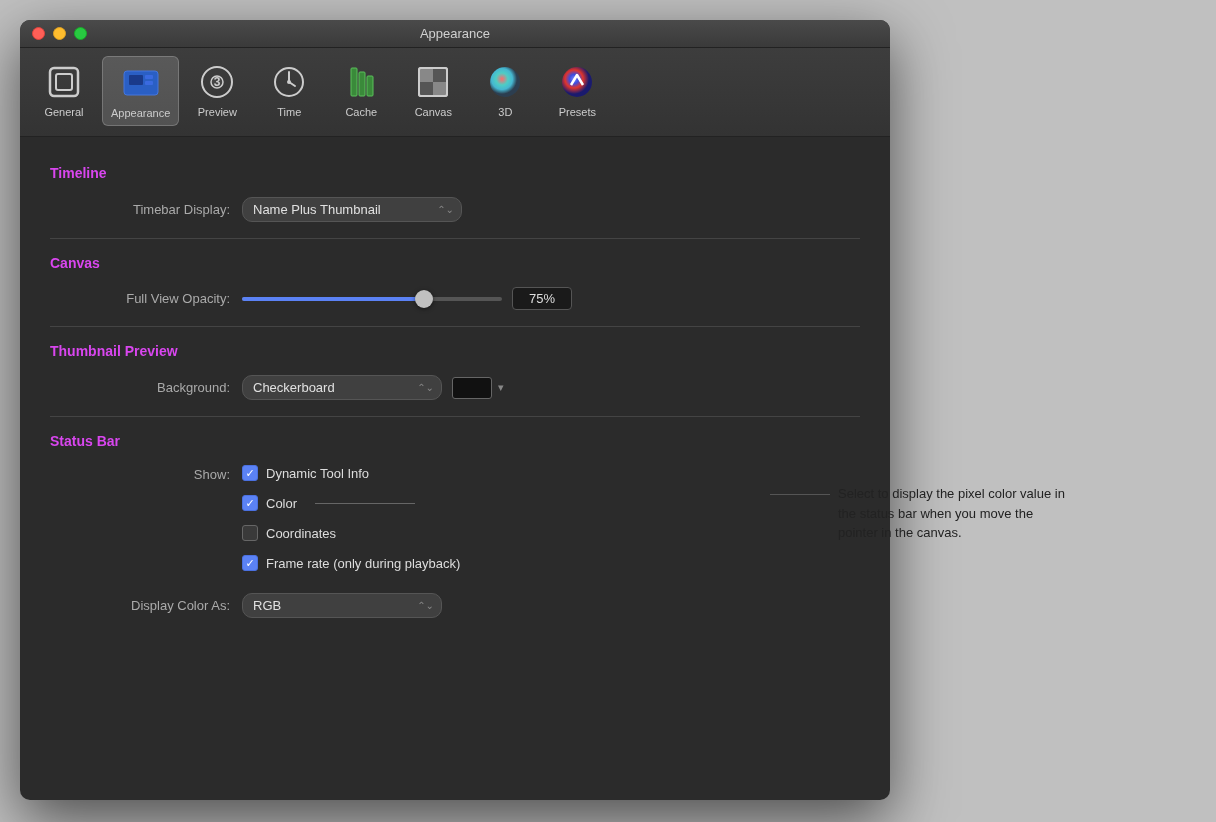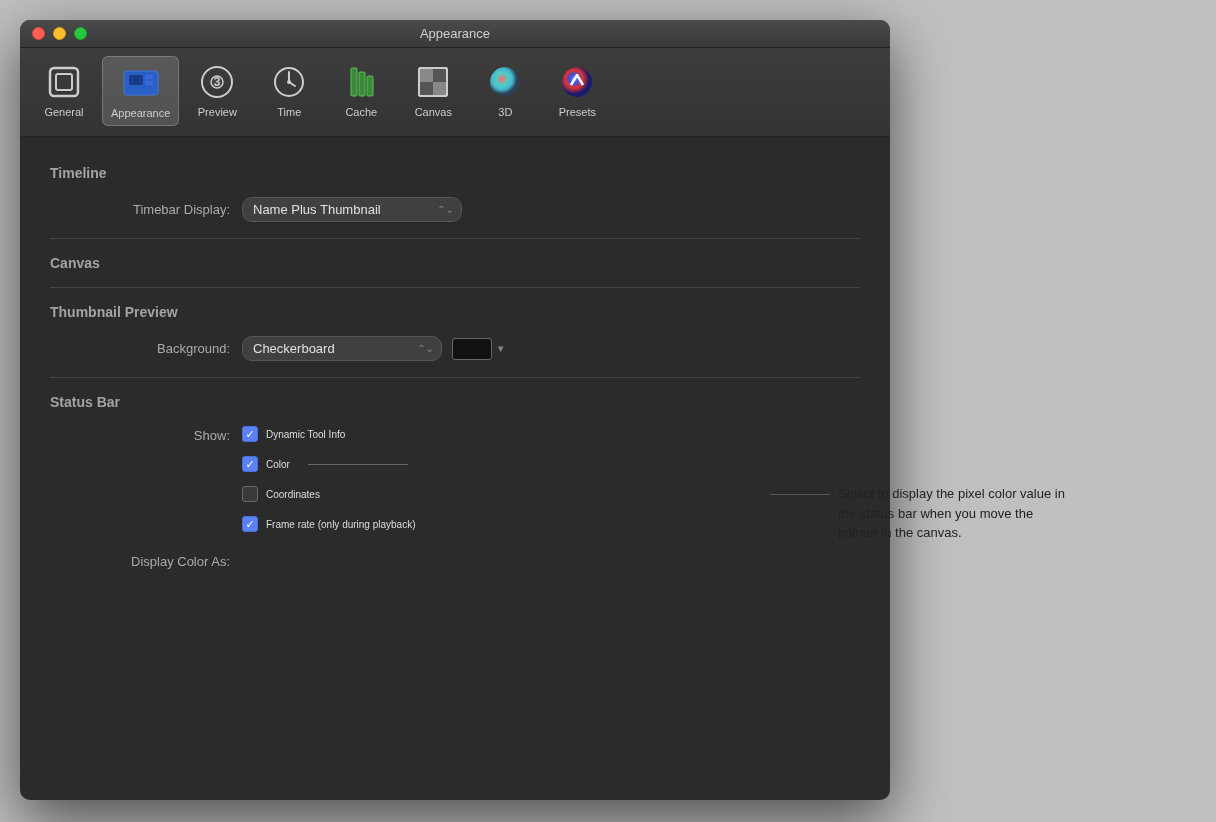--- a/index.html
+++ b/index.html
@@ -85,21 +85,21 @@
       font-size: 11px;
       text-align: center;
     }
     .content {
       padding: 20px 30px;
       color: #ddd;
     }
     .section-title {
       font-size: 14px;
       font-weight: 600;
-      color: #a3a3a3;
+      color: #d946ef;
       margin-bottom: 16px;
       margin-top: 8px;
     }
     .section-divider {
       border: none;
       border-top: 1px solid #444;
       margin: 16px 0;
     }
     .form-row {
       display: flex;
@@ -208,21 +208,21 @@
     .checkbox-wrapper.unchecked {
       background: #3a3a3a;
     }
     .checkbox-check {
       color: white;
       font-size: 11px;
       line-height: 1;
     }
     .checkbox-label {
       color: #ddd;
-      font-size: 10px;
+      font-size: 13px;
     }
     .checkboxes-group {
       padding-left: 200px;
       display: flex;
       flex-direction: column;
       gap: 6px;
     }
     
     .color-swatch {
       width: 40px;
@@ -387,20 +387,30 @@
             <option>Name</option>
             <option>Thumbnail Only</option>
             <option>Automatic</option>
           </select>
         </div>
       </div>
 
       <hr class="section-divider">
 
       <div class="section-title">Canvas</div>
+      <div class="form-row">
+        <span class="form-label">Full View Opacity:</span>
+        <div class="slider-container">
+          <div class="slider-track">
+            <div class="slider-fill"></div>
+            <div class="slider-thumb"></div>
+          </div>
+          <div class="slider-value">75%</div>
+        </div>
+      </div>
 
       <hr class="section-divider">
 
       <div class="section-title">Thumbnail Preview</div>
       <div class="form-row">
         <span class="form-label">Background:</span>
         <div class="select-wrapper">
           <select class="macos-select" style="min-width:200px;">
             <option>Checkerboard</option>
             <option>White</option>
@@ -447,20 +457,28 @@
             <div class="checkbox-wrapper checked">
               <span class="checkbox-check">✓</span>
             </div>
             <span class="checkbox-label">Frame rate (only during playback)</span>
           </div>
         </div>
       </div>
 
       <div class="form-row" style="">
         <span class="form-label">Display Color As:</span>
+        <div class="select-wrapper">
+          <select class="macos-select" style="min-width:200px;">
+            <option>RGB</option>
+            <option>HSB</option>
+            <option>HSL</option>
+            <option>CMYK</option>
+          </select>
+        </div>
       </div>
 
     </div>
   </div>
 
   <div style="position:absolute; right: 60px; top: 484px; display:flex; align-items:flex-start; gap:0;">
     <div style="width: 60px; height:1px; background:#555; margin-top:10px; flex-shrink:0;"></div>
     <div style="max-width: 230px; font-size:13px; color:#222; line-height:1.5; margin-left:8px;">Select to display the pixel color value in the status bar when you move the pointer in the canvas.</div>
   </div>
 </div>

